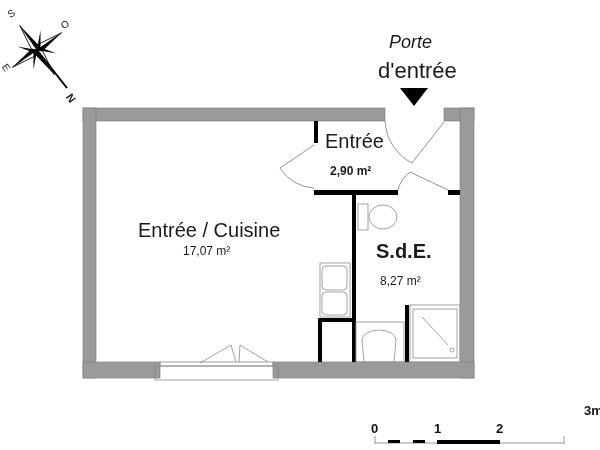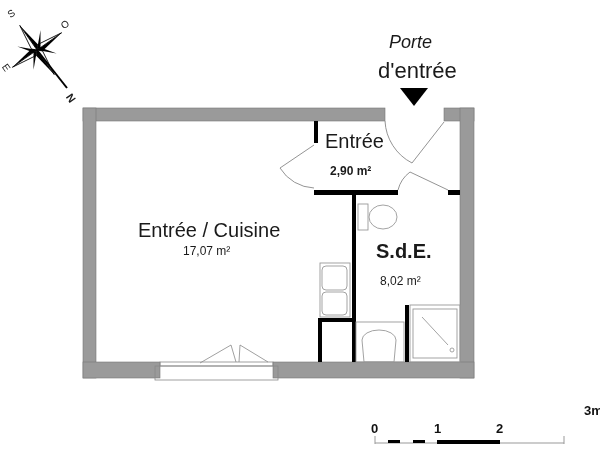--- a/index.html
+++ b/index.html
@@ -117,18 +117,18 @@
 <div class="lbl" style="left:389px;top:32px;font-size:18px;font-style:italic;">Porte</div>
 <div class="lbl" style="left:378px;top:58px;font-size:22px;">d'entrée</div>
 
 <div class="lbl room-name" style="left:138px;top:219px;">Entrée / Cuisine</div>
 <div class="lbl room-area" style="left:183px;top:244px;">17,07 m²</div>
 
 <div class="lbl room-name" style="left:325px;top:130px;">Entrée</div>
 <div class="lbl room-area" style="left:330px;top:164px;font-weight:bold;">2,90 m²</div>
 
 <div class="lbl room-name" style="left:376px;top:240px;font-weight:bold;">S.d.E.</div>
-<div class="lbl room-area" style="left:380px;top:274px;">8,02 m²</div>
+<div class="lbl room-area" style="left:380px;top:274px;">8,27 m²</div>
 
 <div class="scale-num" style="left:371px;top:421px;">0</div>
 <div class="scale-num" style="left:434px;top:421px;">1</div>
 <div class="scale-num" style="left:496px;top:421px;">2</div>
 <div class="scale-num" style="left:553px;top:403px;margin-left:31px;">3m</div>
 
 </body></html>

